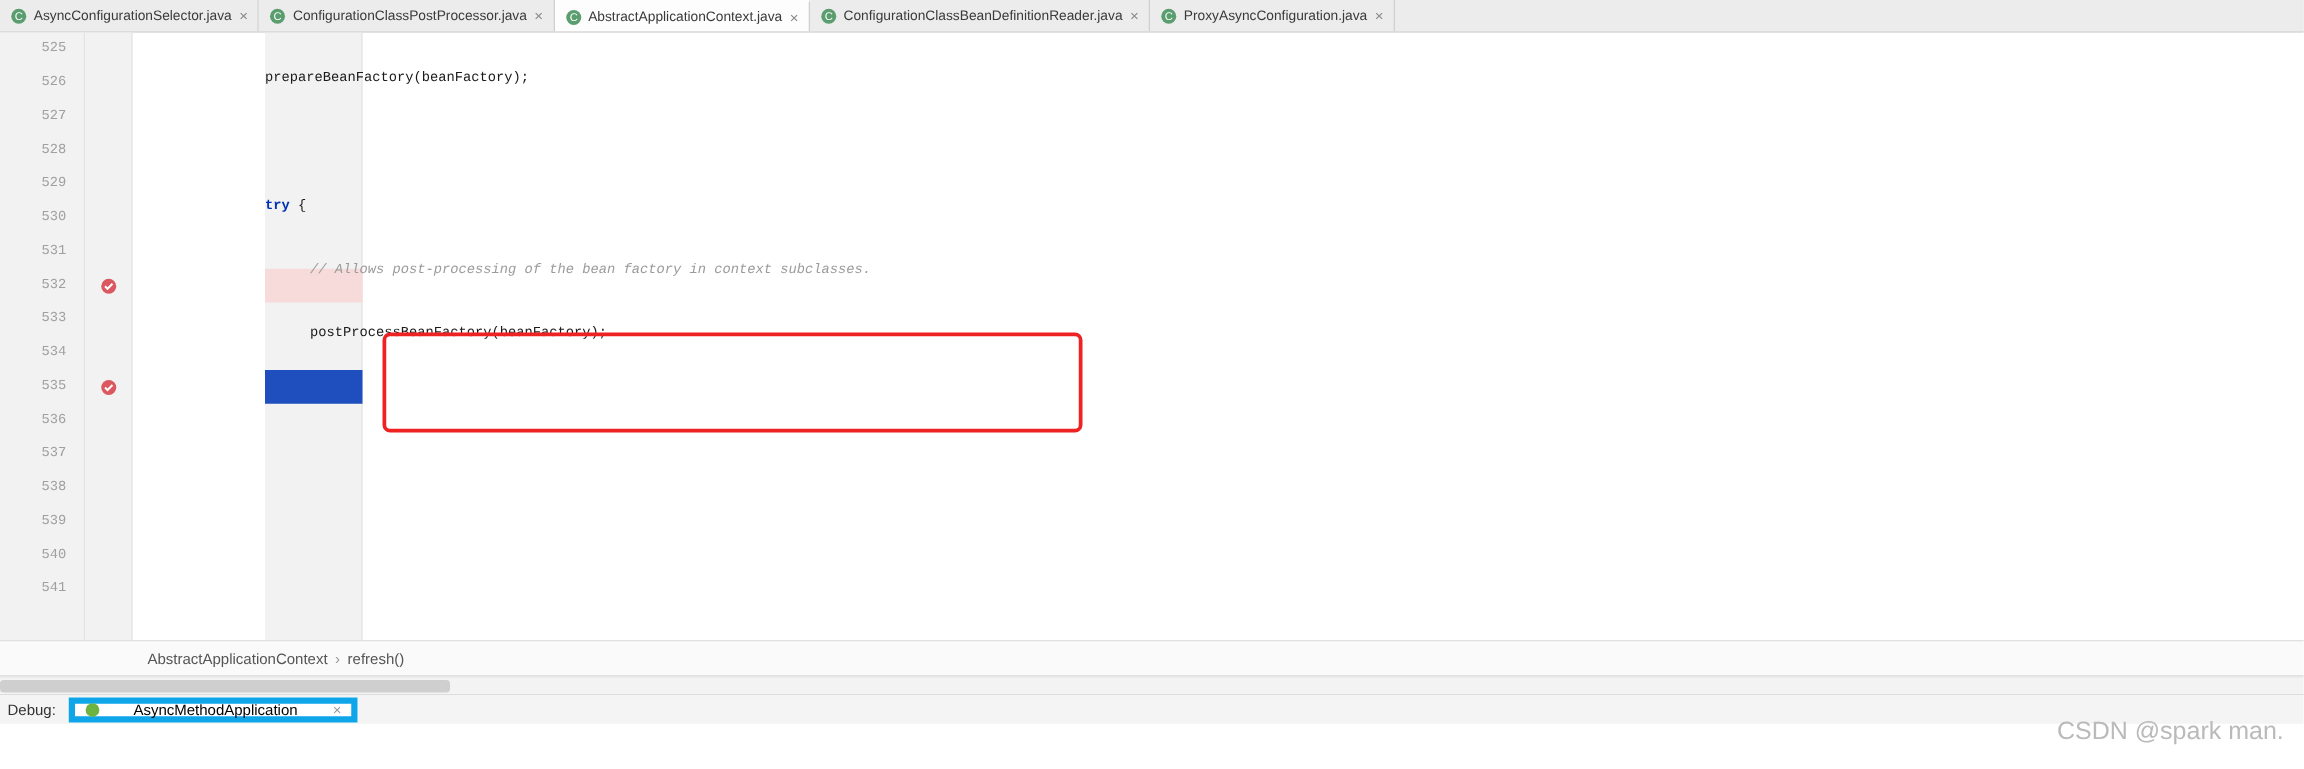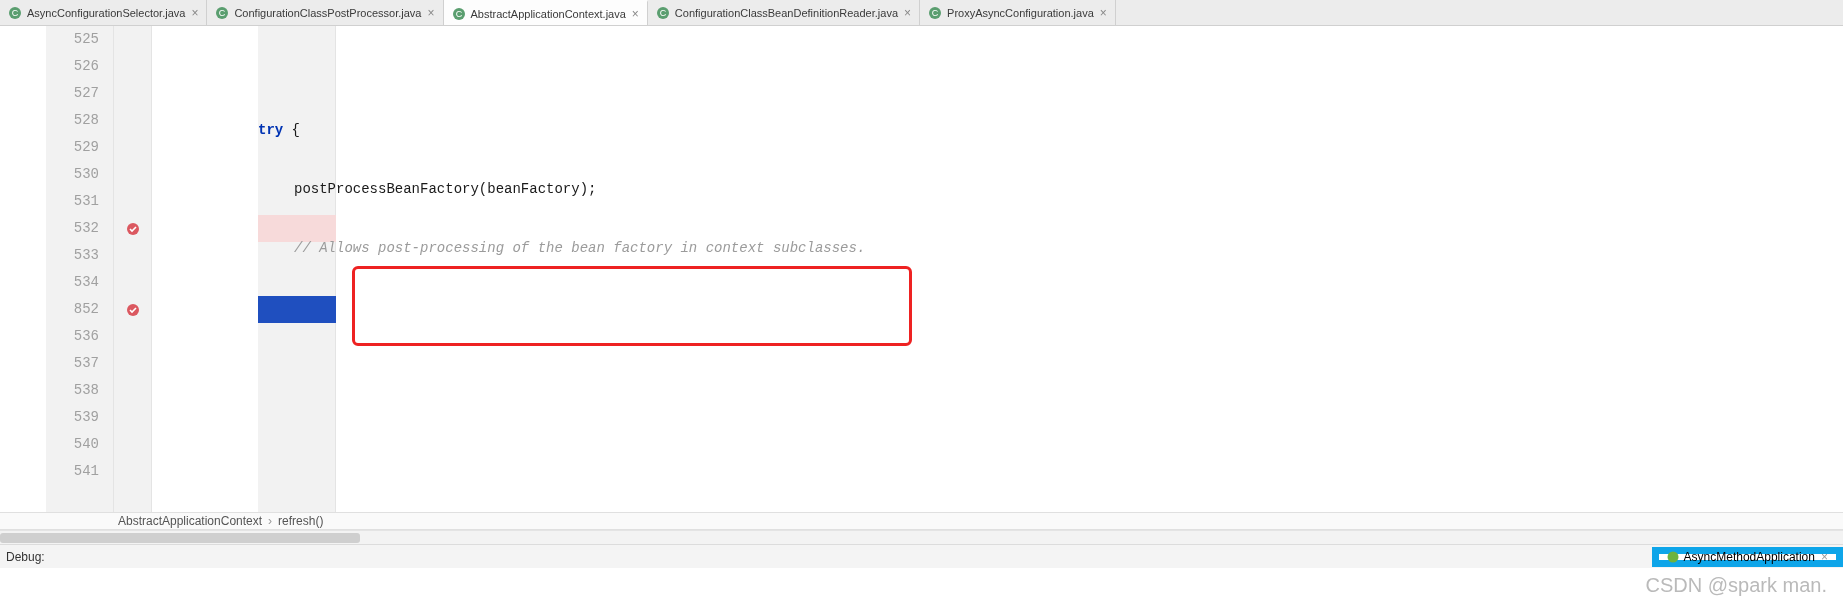--- a/index.html
+++ b/index.html
@@ -43,22 +43,21 @@
     margin-left: 6px;
     color: #888;
     font-size: 12px;
   }
   .tab-spacer { flex: 1; background:#ececec; }
   .editor {
     display: flex;
     height: 486px;
     position: relative;
     font-family: "Consolas", "Courier New", monospace;
-    font-size: 14px;
-    margin-left: 46px;
+    font-size: 11px;
   }
   .gutter {
     width: 68px;
     background: #f2f2f2;
     text-align: right;
     color: #a0a0a0;
     border-right: 1px solid #e4e4e4;
     padding-top: 0;
   }
   .markers {
@@ -111,21 +110,21 @@
   }
   .bp-strip {
     position:absolute;
     left:106px;
     width:78px;
     height:27px;
     background:#1f4fbf;
   }
   .bp-strip.faint { background:#f7dada; }
   .breadcrumbs {
-    height: 18px;
+    height: 29px;
     background: #fafafa;
     border-top: 1px solid #e0e0e0;
     border-bottom: 1px solid #e0e0e0;
     display: flex;
     align-items: center;
     padding-left: 118px;
     font-size: 12px;
     color: #555;
   }
   .breadcrumbs .sep { margin: 0 6px; color: #999; }
@@ -145,30 +144,30 @@
     border-radius: 3px;
   }
   .debug-bar {
     height: 24px;
     background: #f4f4f4;
     border-top: 1px solid #dcdcdc;
     display: flex;
     align-items: center;
     padding-left: 6px;
     font-size: 12px;
-    justify-content: space-between;
   }
   .debug-label { color: #333; margin-right: 10px; }
   .debug-tab {
     display: flex;
     align-items: center;
     background: #fff;
-    border: 7px solid #0ea5e9;
+    border: 5px solid #0ea5e9;
     padding: 1px 8px;
     height: 20px;
+    gap: 22px;
   }
   .debug-tab .icon { margin-right: 5px; display:flex; }
   .watermark {
     position: absolute;
     right: 16px;
     bottom: 18px;
     color: #bababa;
     font-size: 20px;
     font-family: Arial, sans-serif;
   }
@@ -245,21 +244,21 @@
     <div class="line ln">525</div>
     <div class="line ln">526</div>
     <div class="line ln">527</div>
     <div class="line ln">528</div>
     <div class="line ln">529</div>
     <div class="line ln">530</div>
     <div class="line ln">531</div>
     <div class="line ln">532</div>
     <div class="line ln">533</div>
     <div class="line ln">534</div>
-    <div class="line ln">852</div>
+    <div class="line ln">535</div>
     <div class="line ln">536</div>
     <div class="line ln">537</div>
     <div class="line ln">538</div>
     <div class="line ln">539</div>
     <div class="line ln">540</div>
     <div class="line ln">541</div>
   </div>
   <div class="markers">
     <div class="marker-cell"></div>
       <div class="marker-cell"></div>
@@ -287,24 +286,25 @@
       <div class="marker-cell"></div>
       <div class="marker-cell"></div>
       <div class="marker-cell"></div>
       <div class="marker-cell"></div>
   </div>
   <div class="code">
     <div class="left-gutter-extra"></div>
     <div class="bp-strip faint" style="top:189px"></div>
     <div class="bp-strip" style="top:270px"></div>
     <div class="code-inner">
+      <div class="code-line indent1"><span>prepareBeanFactory(beanFactory);</span></div>
       <div class="code-line"></div>
       <div class="code-line indent1"><span class="kw">try</span><span> {</span></div>
+      <div class="code-line indent2"><span class="comment">// Allows post-processing of the bean factory in context subclasses.</span></div>
       <div class="code-line indent2"><span>postProcessBeanFactory(beanFactory);</span></div>
-      <div class="code-line indent2"><span class="comment">// Allows post-processing of the bean factory in context subclasses.</span></div>
       <div class="code-line"></div>
       
       
       
       
       
       
       
       
       

